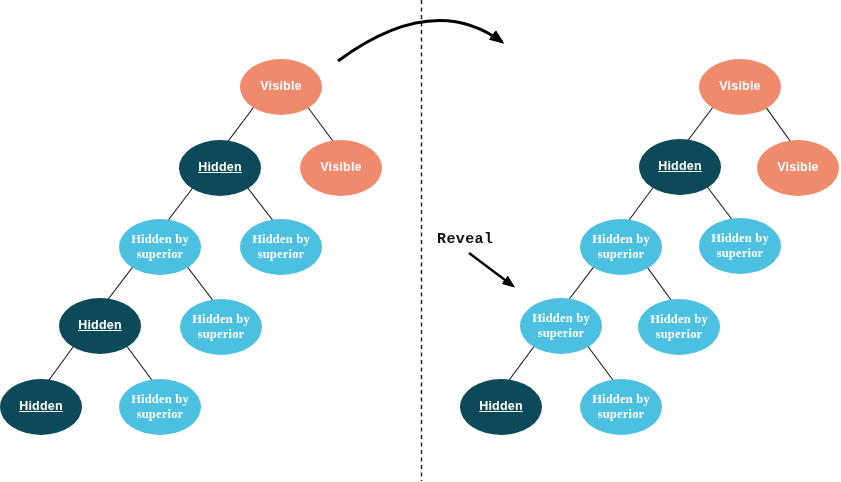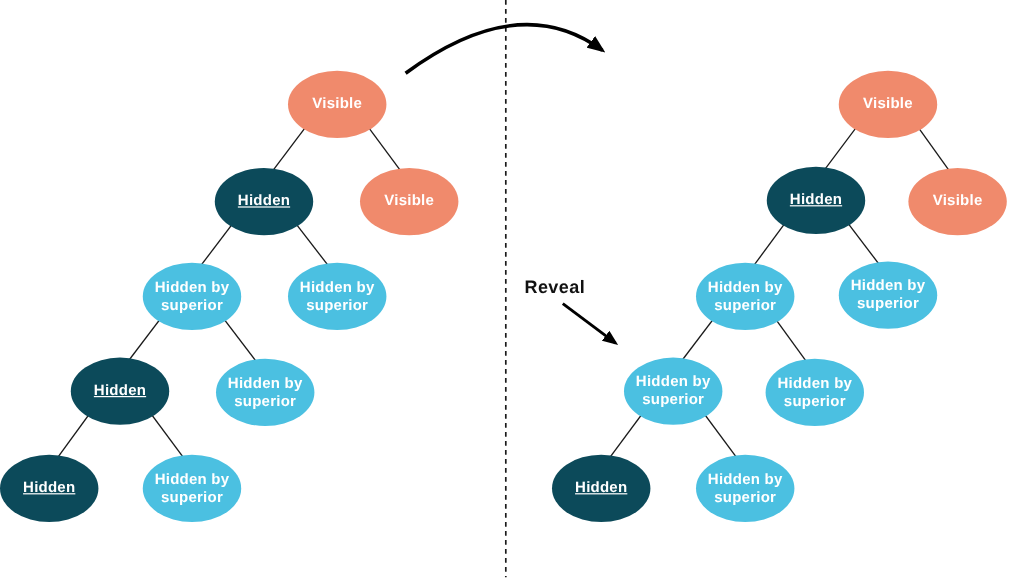--- a/index.html
+++ b/index.html
@@ -48,29 +48,30 @@
     box-sizing: border-box;
     padding: 0 3px;
     color: var(--c-node-text, #fff);
     font-size: 12.5px;
     line-height: 15.5px;
     font-weight: 700;
     letter-spacing: 0.2px;
   }
   .node.visible { background: var(--c-visible, #F08A6C); }
   .node.hidden { background: var(--c-hidden, #0C4A5A); text-decoration: underline; }
-  .node.hidden_by_superior { background: var(--c-hbs, #4BC0E1); }
+  .node.hidden_by_superior { background: var(--c-hbs, #4BC0E1); font-family: Liberation Serif, serif; }
   .reveal-label {
     position: absolute;
     left: 437px;
     top: 231px;
     color: var(--c-label-text, #111);
     font-size: 15px;
     font-weight: 600;
     letter-spacing: 0.4px;
+    font-family: Liberation Mono, monospace;
   }
 </style>
 </head>
 <body>
 
 <div class="stage">
 
   <svg class="canvas" viewBox="0 0 841 482" xmlns="http://www.w3.org/2000/svg">
     <defs>
       <marker id="ah-big" viewBox="0 0 10 8" refX="8" refY="4" markerWidth="15" markerHeight="12" markerUnits="userSpaceOnUse" orient="auto">

